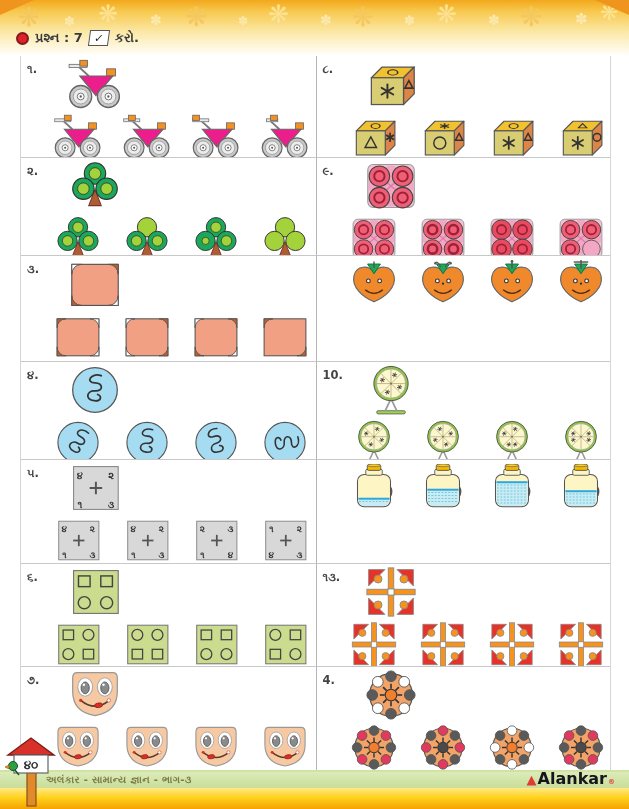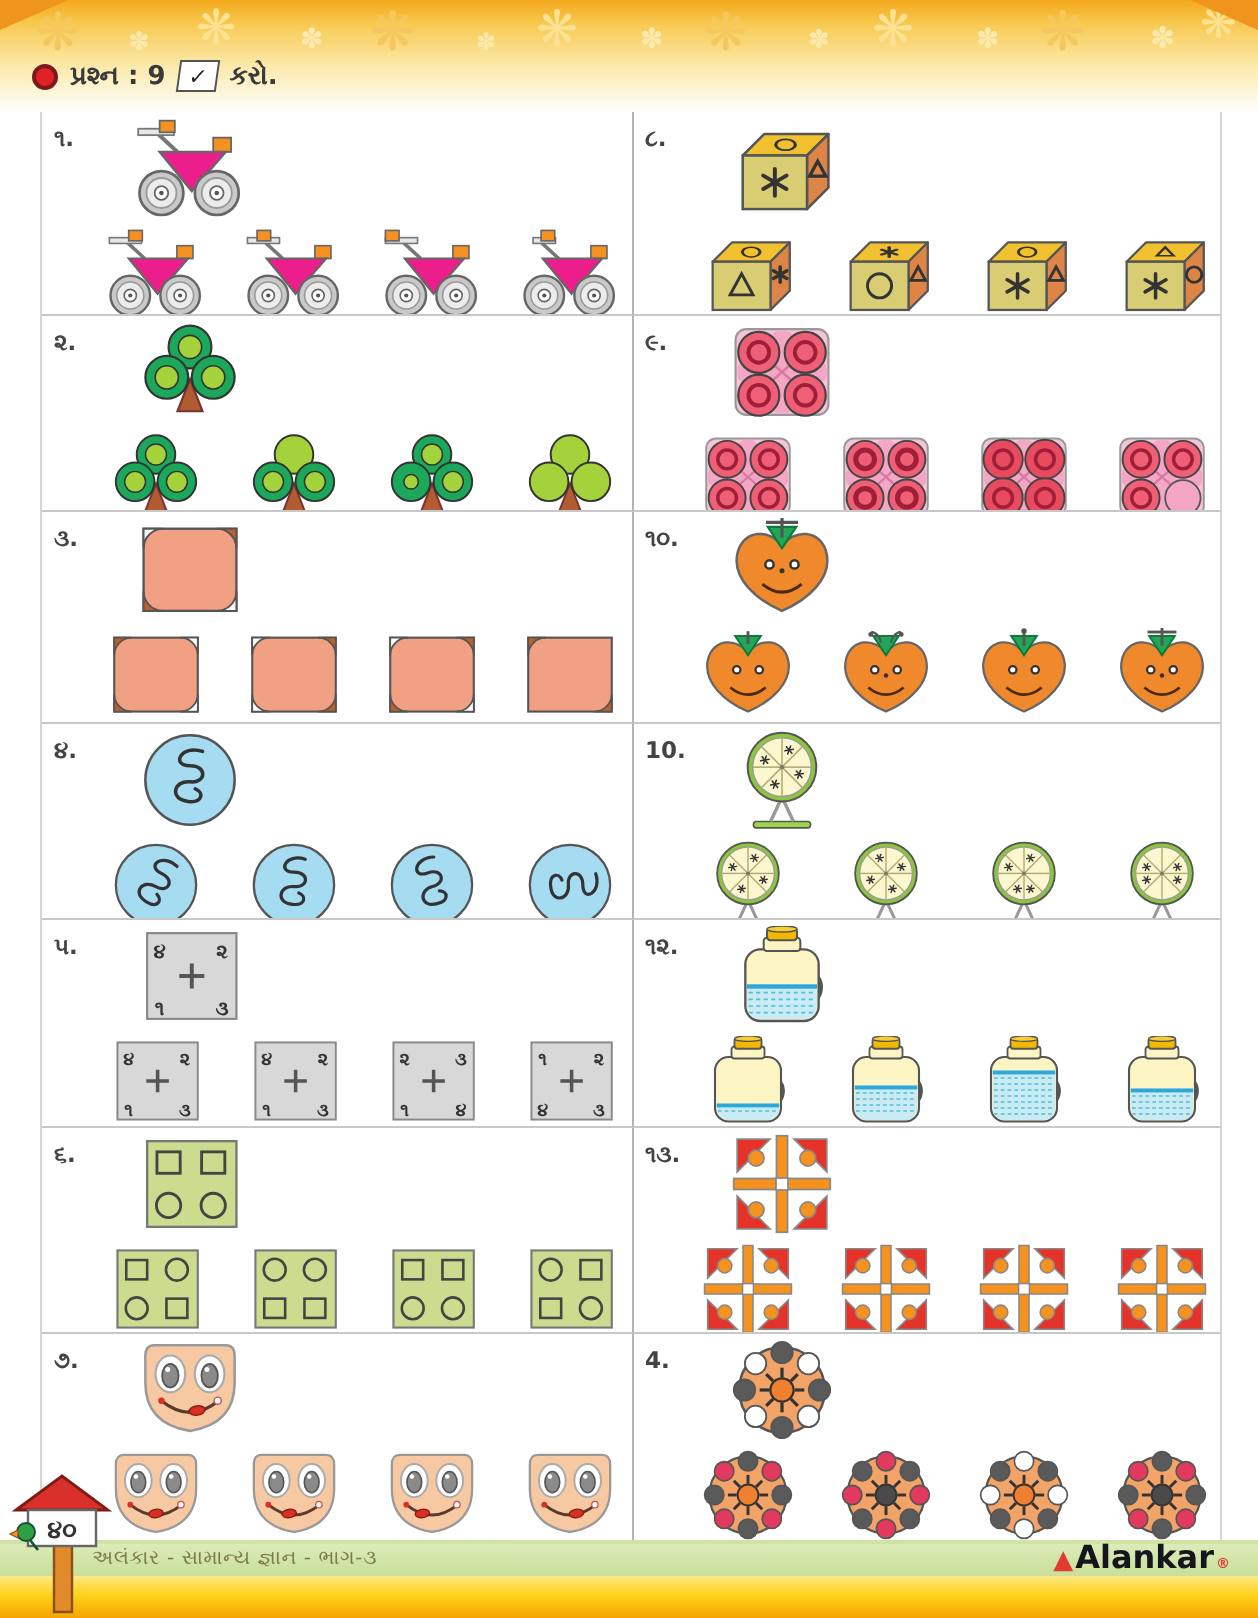--- a/index.html
+++ b/index.html
@@ -28,21 +28,21 @@
   .cell:nth-child(7n){border-bottom:none}
   .cell:nth-child(n+8){border-left:1px solid #b5b5b5}
   .head{display:flex;align-items:flex-start}
   .exnum{font-weight:bold;font-size:11.5px;color:#444;min-width:26px;padding-top:3px}
   .sample{margin-left:10px}
   .opts{display:flex;gap:11px;margin-left:22px;margin-top:1px}
   .opt{cursor:pointer}
   
   .grass{position:absolute;top:770px;left:0;width:629px;height:18px;
          background:linear-gradient(180deg,#dcebb8,#c6dd96);border-top:2px solid #cfe3a4}
-  .series{position:absolute;top:774px;left:46px;font-size:10px;font-weight:normal;color:#7c7c4a;letter-spacing:.3px}
+  .series{position:absolute;top:774px;left:46px;font-size:10px;font-weight:bold;color:#7c7c4a;letter-spacing:.3px}
   .logo{position:absolute;top:769px;right:14px;display:flex;align-items:baseline;
         font-weight:bold;font-size:16px;color:#15151e}
   .logo .flame{color:#e03c31;font-size:13px;margin-right:1px}
   .logo sup{font-size:7px;color:#e03c31;margin-left:1px}
   .bottomband{position:absolute;top:788px;left:0;width:629px;height:21px;
               background:linear-gradient(180deg,#ffe886,#ffd21c 45%,#f5a300)}
   .birdhouse{position:absolute;top:736px;left:4px;z-index:5}
 </style>
 </head>
 <body>
@@ -64,21 +64,21 @@
     <span class="flower" style="left:488px;top:12px;font-size:14px;color:#fbe9af">✽</span>
     <span class="flower" style="left:520px;top:1px;font-size:27px;color:#f4c85e">❋</span>
     <span class="flower" style="left:575px;top:10px;font-size:15px;color:#fbe9af">✽</span>
     <span class="flower" style="left:600px;top:0px;font-size:22px;color:#fbe393">❋</span>
     <span class="wedge left"></span>
     <span class="wedge right"></span>
   </div>
 
   <div class="header">
     <span class="bullet"></span>
-    <span>પ્રશ્ન : 9</span>
+    <span>પ્રશ્ન : 7</span>
     <span class="cb">✓</span>
     <span>કરો.</span>
   </div>
 
   <div class="content" id="content">
       <div class="cell">
         <div class="head">
           <span class="exnum">૧.</span>
           <div class="sample"><svg width="64" height="50" viewBox="0 0 64 56">
               <line x1="25" y1="19" x2="13" y2="8" stroke="#777" stroke-width="2.2"></line>
@@ -592,33 +592,20 @@
               <circle cx="19" cy="17" r="5.8" fill="none" stroke="#a01f38" stroke-width="2.2"></circle>
               <circle cx="45" cy="17" r="11.5" fill="#ef6077" stroke="#444" stroke-width="1.2"></circle>
               <circle cx="45" cy="17" r="5.8" fill="none" stroke="#a01f38" stroke-width="2.2"></circle>
               <circle cx="19" cy="41" r="11.5" fill="#ef6077" stroke="#444" stroke-width="1.2"></circle>
               <circle cx="19" cy="41" r="5.8" fill="none" stroke="#a01f38" stroke-width="2.2"></circle>
               <circle cx="45" cy="41" r="11" fill="#f4a7c4" stroke="#555" stroke-width="1.1"></circle>
             </svg></div>
         </div>
       </div>
       <div class="cell">
-        <div class="head">
-          <span class="exnum">૧૦.</span>
-          <div class="sample"><svg width="64" height="50" viewBox="0 0 64 56">
-              <path d="M32,16 C26,6 10,6 7,20 C4,34 18,46 32,52 C46,46 60,34 57,20 C54,6 38,6 32,16 Z" fill="#f0882c" stroke="#666" stroke-width="1.4"></path>
-              <polygon points="24,5 40,5 32,17" fill="#21a757" stroke="#0d7a3c" stroke-width="1.2"></polygon>
-              <line x1="32" y1="0" x2="32" y2="11" stroke="#555" stroke-width="1.8"></line>
-              <line x1="23" y1="2.5" x2="41" y2="2.5" stroke="#555" stroke-width="1.8"></line>
-              <circle cx="25" cy="26" r="2.3" fill="#fff" stroke="#333" stroke-width="1.4"></circle>
-              <circle cx="39" cy="26" r="2.3" fill="#fff" stroke="#333" stroke-width="1.4"></circle>
-              <circle cx="32" cy="29.5" r="1.4" fill="#333"></circle>
-              <path d="M21,37 Q32,46 43,37" fill="none" stroke="#4a2a12" stroke-width="1.7"></path>
-            </svg></div>
-        </div>
         <div class="opts">
           <div class="opt"><svg width="58" height="45" viewBox="0 0 64 56">
               <path d="M32,16 C26,6 10,6 7,20 C4,34 18,46 32,52 C46,46 60,34 57,20 C54,6 38,6 32,16 Z" fill="#f0882c" stroke="#666" stroke-width="1.4"></path>
               <polygon points="24,5 40,5 32,17" fill="#21a757" stroke="#0d7a3c" stroke-width="1.2"></polygon>
               <line x1="32" y1="2" x2="32" y2="10" stroke="#555" stroke-width="1.8"></line>
               <circle cx="25" cy="26" r="2.3" fill="#fff" stroke="#333" stroke-width="1.4"></circle>
               <circle cx="39" cy="26" r="2.3" fill="#fff" stroke="#333" stroke-width="1.4"></circle>
               <path d="M21,37 Q32,46 43,37" fill="none" stroke="#4a2a12" stroke-width="1.7"></path>
             </svg></div>
           <div class="opt"><svg width="58" height="45" viewBox="0 0 64 56">
@@ -840,41 +827,20 @@
               <g transform="translate(20.0,21.0) rotate(20)" stroke="#333" stroke-width="1.1" stroke-linecap="round">
                 <line y1="-3" y2="3"></line>
                 <line y1="-3" y2="3" transform="rotate(60)"></line>
                 <line y1="-3" y2="3" transform="rotate(120)"></line>
               </g>
               <circle cx="32" cy="26" r="1.5" fill="#777"></circle>
             </svg></div>
         </div>
       </div>
       <div class="cell">
-        <div class="head">
-          <span class="exnum">૧૨.</span>
-          <div class="sample"><svg width="64" height="50" viewBox="0 0 64 60">
-              <path d="M48,28 C58,28 58,46 47,46" fill="none" stroke="#555" stroke-width="2.4"></path>
-              <rect x="10" y="14" width="44" height="43" rx="9" fill="#fdf5c4" stroke="#555" stroke-width="1.4"></rect>
-              <clipPath id="cps11">
-                <rect x="11" y="15" width="42" height="41" rx="8"></rect>
-              </clipPath>
-              <g clip-path="url(#cps11)">
-                <rect x="11" y="35.0" width="42" height="21.0" fill="#c9ecf4"></rect>
-                <rect x="11" y="35.0" width="42" height="2.6" fill="#2da8d8"></rect>
-                <line x1="12" y1="40" x2="52" y2="40" stroke="#56bcd8" stroke-width="1" stroke-dasharray="2.5,2"></line>
-                <line x1="12" y1="44" x2="52" y2="44" stroke="#56bcd8" stroke-width="1" stroke-dasharray="2.5,2"></line>
-                <line x1="12" y1="48" x2="52" y2="48" stroke="#56bcd8" stroke-width="1" stroke-dasharray="2.5,2"></line>
-                <line x1="12" y1="52" x2="52" y2="52" stroke="#56bcd8" stroke-width="1" stroke-dasharray="2.5,2"></line>
-              </g>
-              <rect x="21" y="7" width="22" height="8" rx="2" fill="#fdf5c4" stroke="#555" stroke-width="1.2"></rect>
-              <rect x="23" y="1" width="18" height="7.5" rx="2" fill="#f5b800" stroke="#555" stroke-width="1.2"></rect>
-              <ellipse cx="32" cy="1.8" rx="9" ry="1.8" fill="#f8cc33" stroke="#555" stroke-width=".8"></ellipse>
-            </svg></div>
-        </div>
         <div class="opts">
           <div class="opt"><svg width="58" height="45" viewBox="0 0 64 60">
               <path d="M48,28 C58,28 58,46 47,46" fill="none" stroke="#555" stroke-width="2.4"></path>
               <rect x="10" y="14" width="44" height="43" rx="9" fill="#fdf5c4" stroke="#555" stroke-width="1.4"></rect>
               <clipPath id="cpo110">
                 <rect x="11" y="15" width="42" height="41" rx="8"></rect>
               </clipPath>
               <g clip-path="url(#cpo110)">
                 <rect x="11" y="45.0" width="42" height="11.0" fill="#c9ecf4"></rect>
                 <rect x="11" y="45.0" width="42" height="2.6" fill="#2da8d8"></rect>

